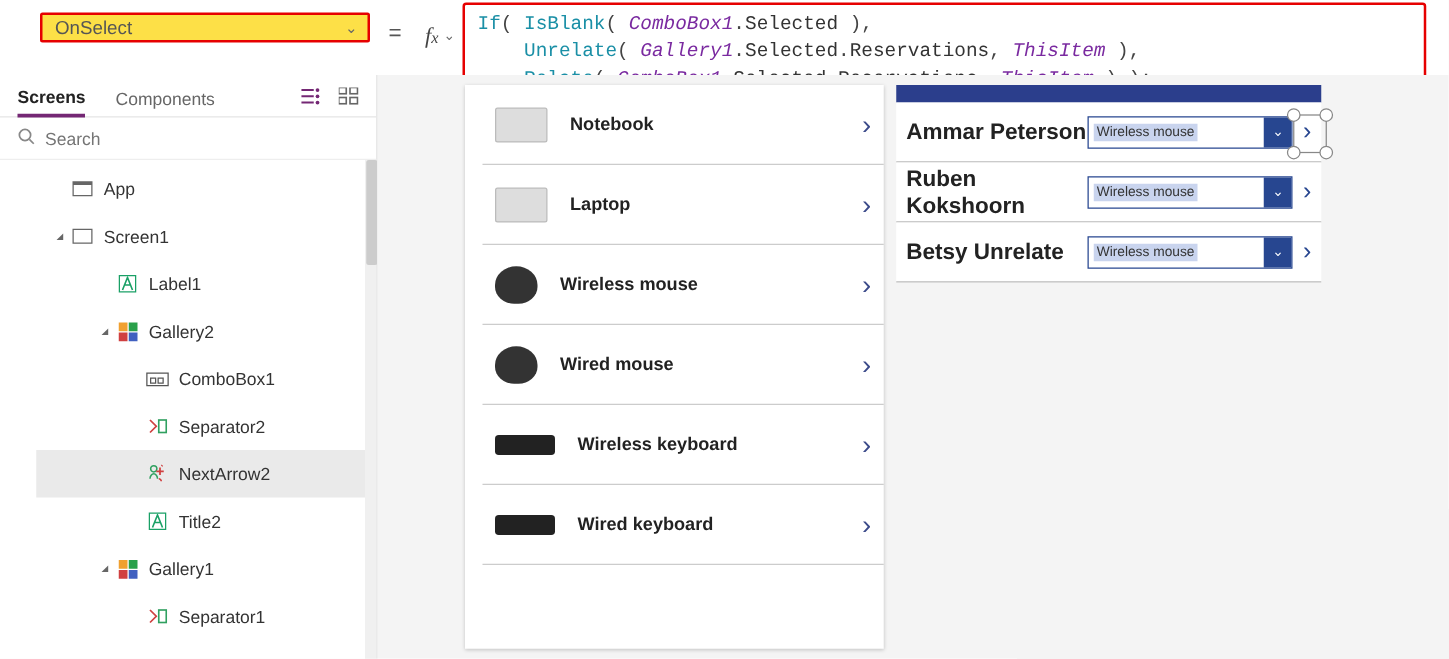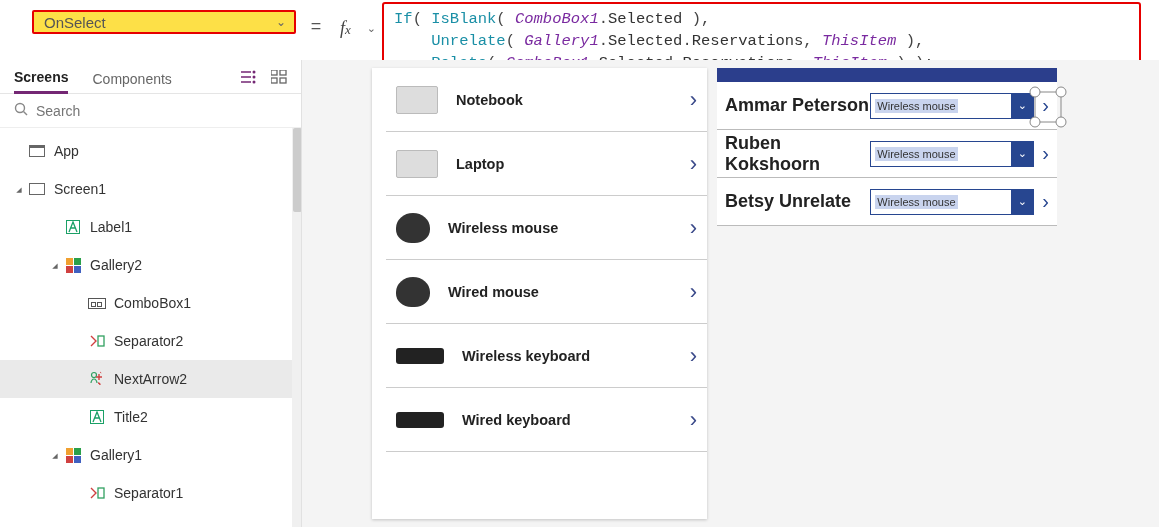--- a/index.html
+++ b/index.html
@@ -2,39 +2,39 @@
 <html><head>
 <meta charset="utf-8">
 <style>
   * { box-sizing: border-box; margin: 0; padding: 0; }
   body { font-family: "Segoe UI", Arial, sans-serif; font-size: 13px; color: #333; background: #fff; width: 1159px; height: 527px; overflow: hidden; }
   .top-row { display: flex; align-items: flex-start; height: 60px; padding-left: 32px; }
   .prop-dd { display: flex; align-items: center; border: 2px solid #e60000; border-radius: 2px; height: 24px; width: 264px; margin-top: 10px; background: #fde047; }
   .prop-dd .val { flex: 1; padding: 0 10px; font-size: 15px; color: #555; }
   .prop-dd .chev { width: 26px; text-align: center; color: #666; font-size: 12px; }
   .eq { width: 40px; text-align: center; font-size: 18px; color: #555; padding-top: 16px; }
-  .fx-wrap { display: flex; align-items: center; height: 36px; margin-top: 10px; padding-right: 6px; gap: 12px; }
+  .fx-wrap { display: flex; align-items: center; height: 36px; margin-top: 10px; padding-right: 6px; }
   .fx { font-style: italic; font-family: "Times New Roman", serif; font-size: 18px; color: #444; padding: 0 4px; }
   .fx-chev { color: #666; font-size: 11px; }
   .formula-box { border: 2px solid #e60000; border-radius: 3px; padding: 4px 10px 6px 10px; font-family: Consolas, "Courier New", monospace; font-size: 15.5px; line-height: 22px; white-space: pre; background: #fff; margin-top: 2px; flex:1; margin-right: 18px;}
   .kw { color: #1a8fa6; }
   .ident { color: #7a2aa0; font-style: italic; }
   .prop { color: #333; }
   .punct { color: #444; }
   .lower { display: flex; height: calc(100% - 60px); }
   .left-pane { width: 302px; border-right: 1px solid #e1e1e1; background: #fff; position: relative; }
   .tabs { display: flex; align-items: center; padding: 4px 14px 0 14px; height: 34px; border-bottom: 1px solid #e5e5e5;}
   .tab { font-size: 14px; padding: 6px 0; margin-right: 24px; color: #666; cursor: pointer; }
   .tab.sel { color: #222; font-weight: 600; border-bottom: 3px solid #742774; }
   .tab-icons { margin-left: auto; display: flex; gap: 14px; color: #555;}
   .search-row { display: flex; align-items: center; padding: 6px 14px; height: 34px; border-bottom: 1px solid #eee;}
   .search-row .sicon { color: #888; margin-right: 8px; font-size: 14px; }
   .search-row input { border: none; outline: none; font-size: 14px; color: #555; flex:1; }
   .tree { padding: 4px 0; overflow-y: auto; height: calc(100% - 68px); }
-  .node { display: flex; align-items: center; height: 38px; padding-right: 8px; font-size: 14px; color: #333; }
+  .node { display: flex; align-items: center; height: 38px; padding-right: 8px; font-size: 14px; color: #333; margin-left: 29px; }
   .node .arrow { width: 14px; display:inline-block; text-align:center; color:#666; font-size:10px;}
   .node .icon { width: 22px; display: inline-flex; justify-content: center; }
   .node.sel { background: #eaeaea; }
   .indent0 { padding-left: 12px; }
   .indent1 { padding-left: 12px; }
   .indent2 { padding-left: 48px; align-items: center; }
   .indent3 { padding-left: 72px; }
   .canvas { flex: 1; background: #f4f4f4; padding: 8px 20px 8px 70px; display: flex; gap: 10px; overflow:hidden; }
   .gallery { width: 335px; background: #fff; box-shadow: 0 1px 3px rgba(0,0,0,0.2); }
   .gitem { display: flex; align-items: center; height: 64px; border-bottom: 1px solid #ccc; padding: 0 10px; margin-left: 14px; }

